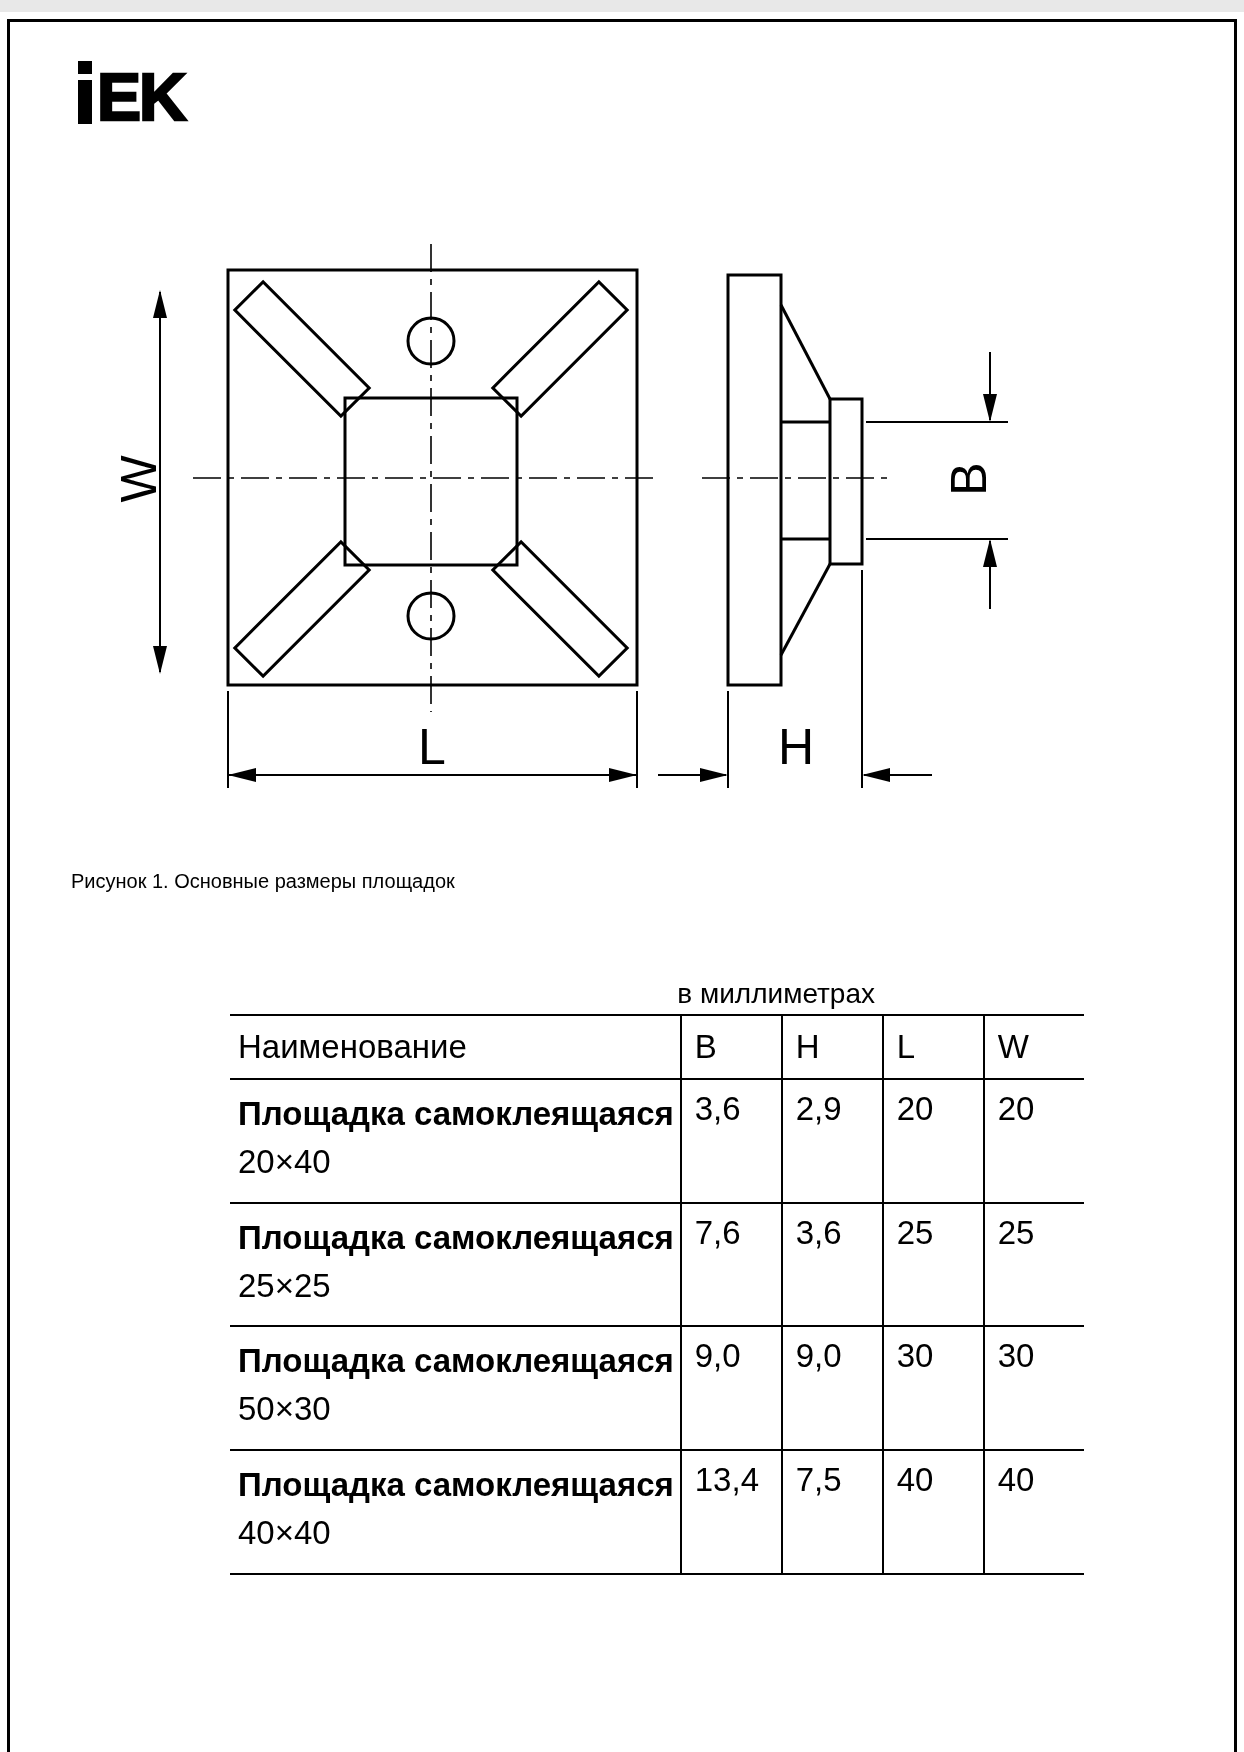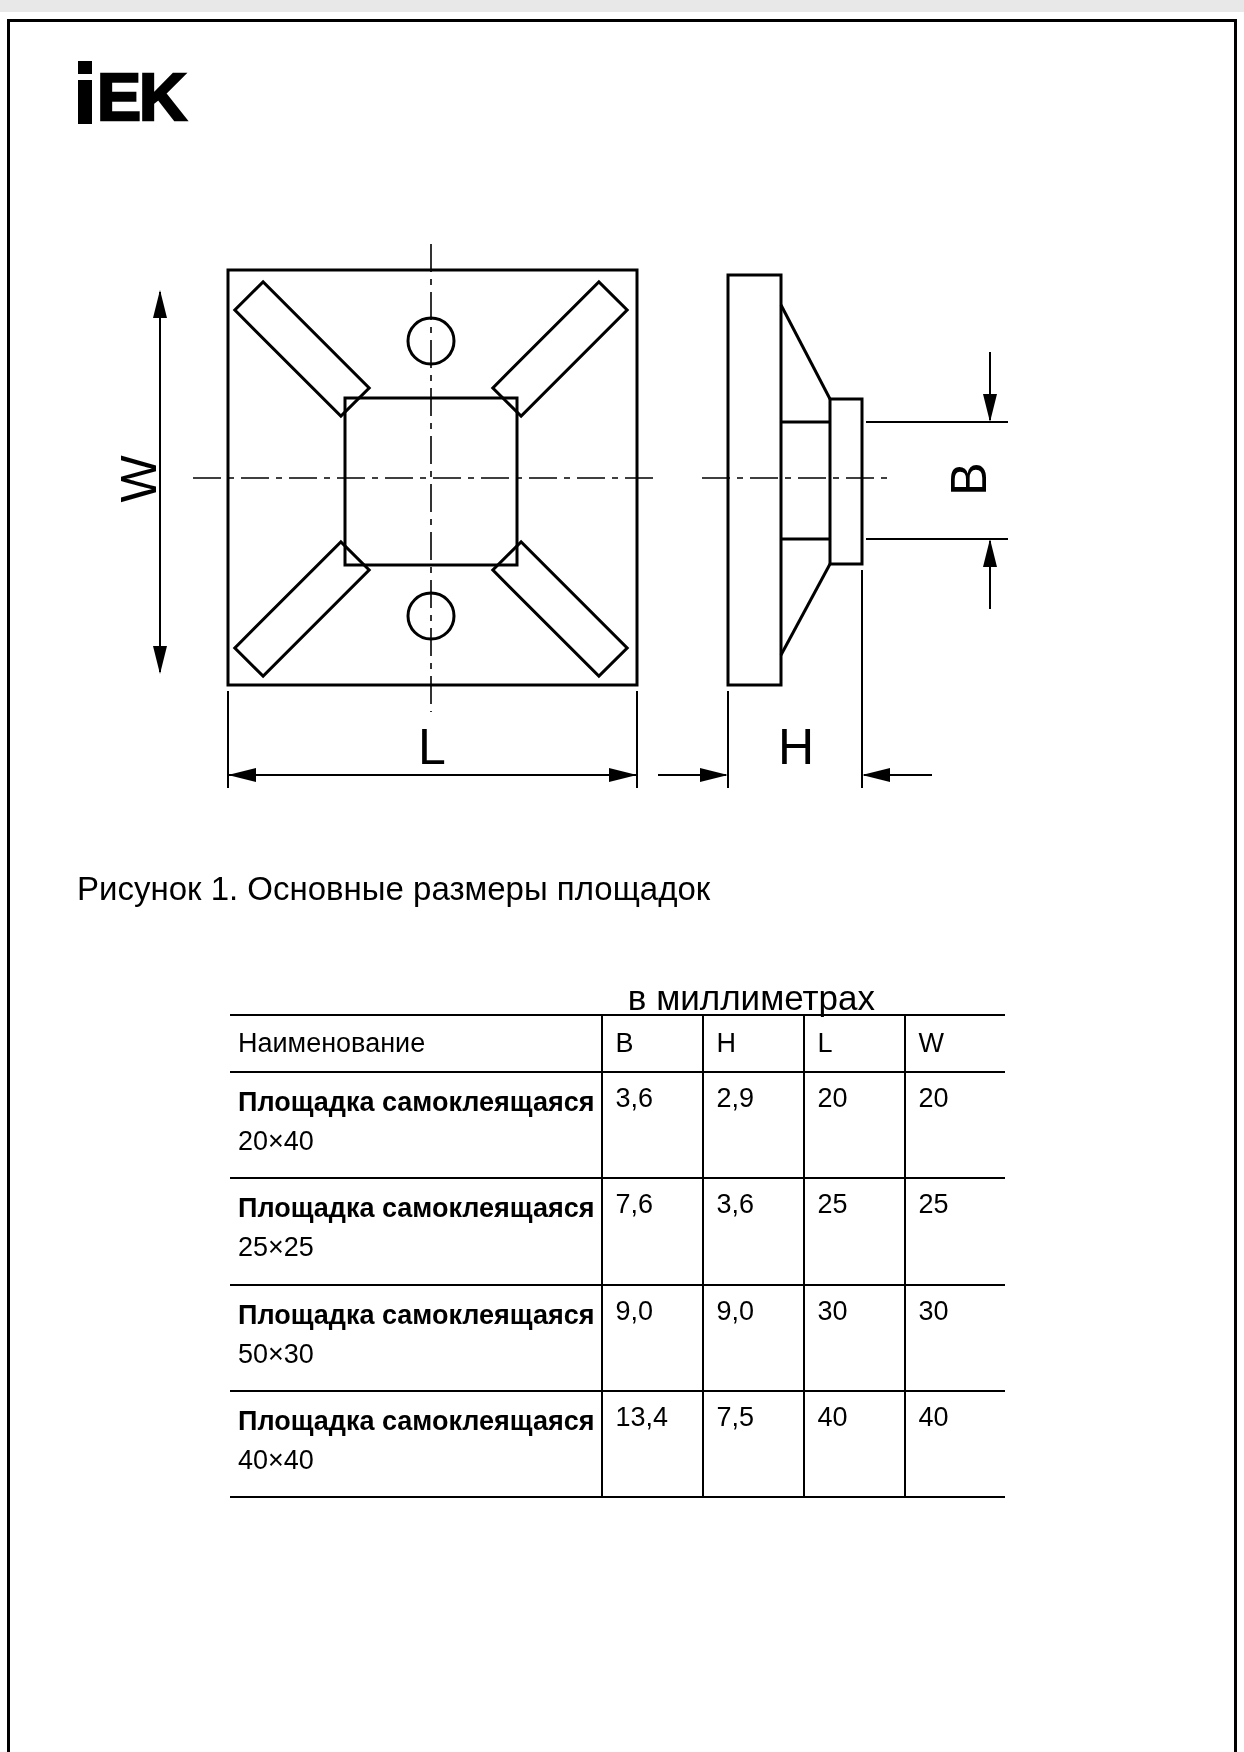--- a/index.html
+++ b/index.html
@@ -26,33 +26,33 @@
   .logo-ek {
     font-size:66px; font-weight:900; line-height:0.92;
     letter-spacing:-2px;
     -webkit-text-stroke:2.5px #000;
   }
 
   
   .drawing { position:absolute; left:0; top:0; }
 
   
-  .caption { position:absolute; left:77px; top:858px; font-size:33px; }
+  .caption { position:absolute; left:71px; top:858px; font-size:20px; }
 
   
   .units-note {
     position:absolute; left:230px; top:966px; width:645px;
-    text-align:right; font-size:35px;
+    text-align:right; font-size:28px;
   }
 
   
   .dim-table {
     position:absolute; left:230px; top:1002px;
     border-collapse:collapse;
-    font-size:27px;
+    font-size:33px;
     table-layout:fixed;
   }
   .dim-table th, .dim-table td {
     border-bottom:2px solid #000;
     font-weight:normal;
     text-align:left;
     vertical-align:top;
     padding:10px 6px 16px 8px;
   }
   .dim-table thead th {

